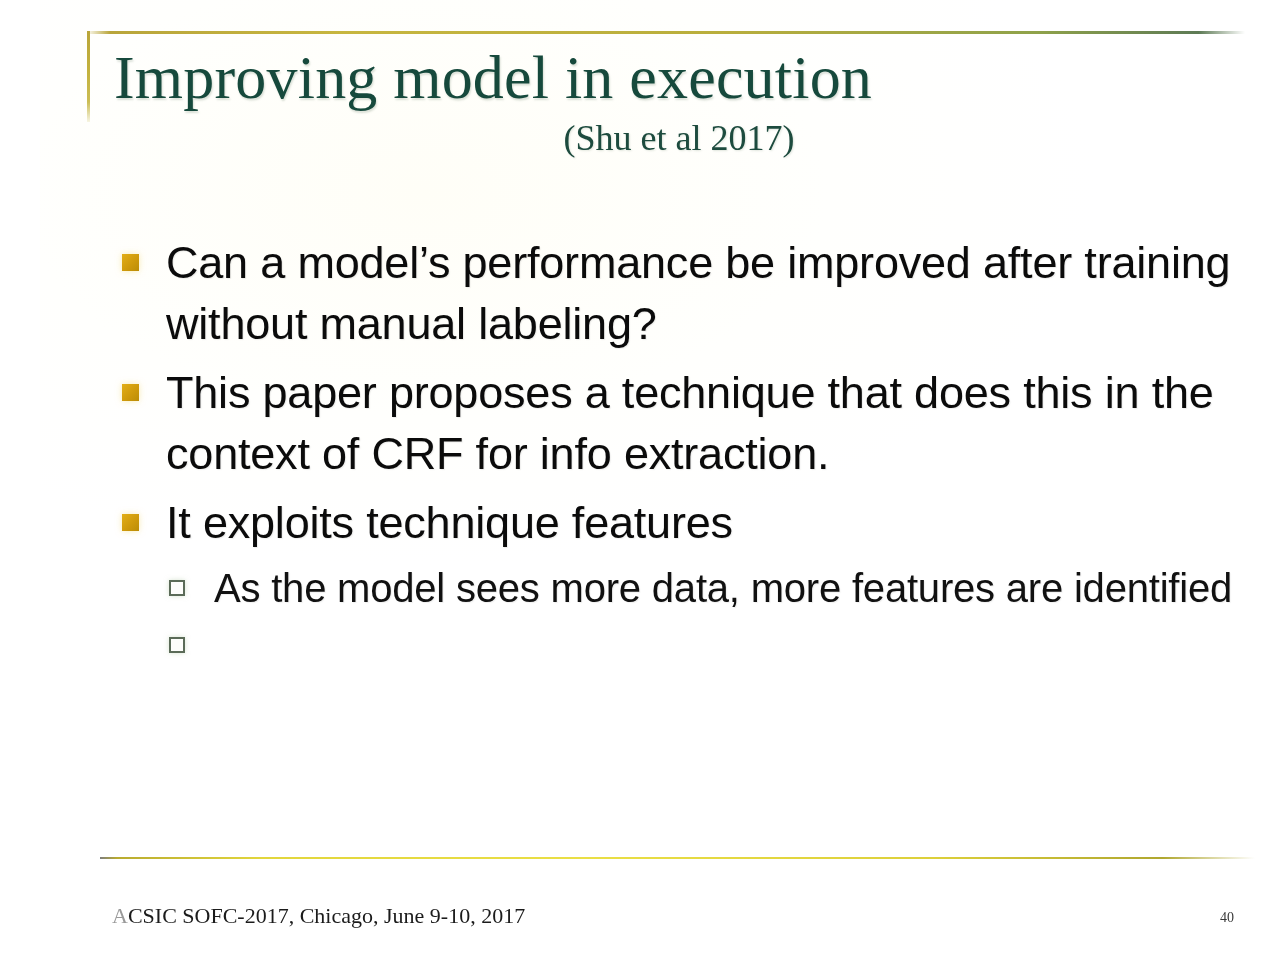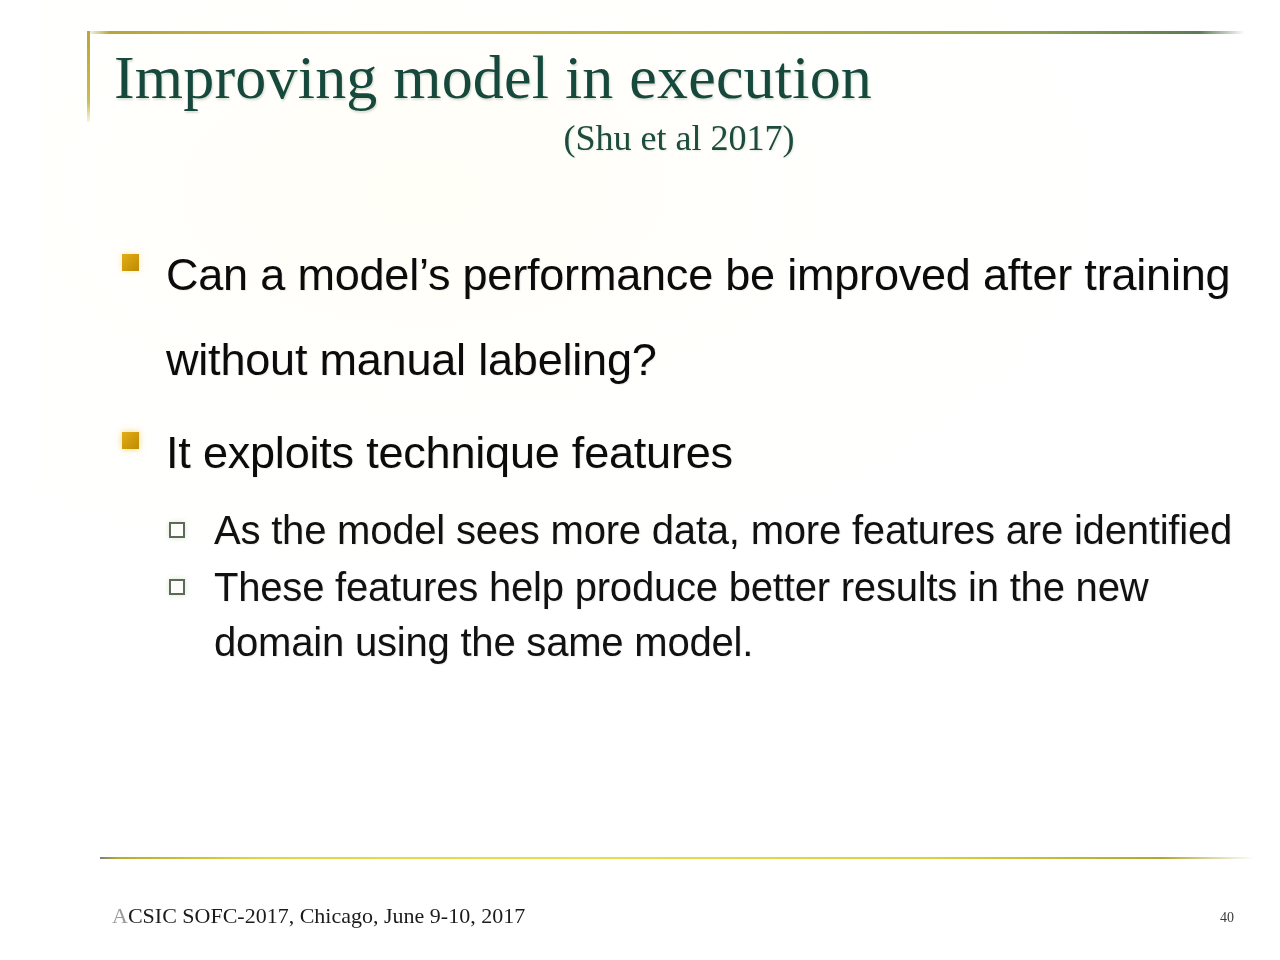--- a/index.html
+++ b/index.html
@@ -86,21 +86,21 @@
     top: 232px;
     width: 1130px;
   }
 
   .bullet-l1 {
     position: relative;
     padding-left: 48px;
     margin-bottom: 8px;
     font-family: "Liberation Sans", sans-serif;
     font-size: 45px;
-    line-height: 85px;
+    line-height: 61px;
     color: #0b0b0b;
     letter-spacing: -0.2px;
     text-shadow: 1px 1px 1px rgba(140,140,140,0.16);
   }
   .bullet-l1 .marker {
     position: absolute;
     left: 4px;
     top: 22px;
     width: 17px;
     height: 17px;
@@ -186,36 +186,36 @@
 
   <div class="body-block">
 
     <div class="bullet-l1">
       <span class="marker"></span>
       <span>Can a model’s performance be improved after training without manual labeling?</span>
     </div>
 
     <div class="bullet-l1">
       <span class="marker"></span>
+      <span>This paper proposes a technique that does this in the context of CRF for info extraction.</span>
     </div>
 
     <div class="bullet-l1">
       <span class="marker"></span>
       <span>It exploits technique features</span>
     </div>
 
     <div class="sub-list">
       <div class="bullet-l2">
         <span class="marker"></span>
         <span>As the model sees more data, more features are identified</span>
       </div>
 
       <div class="bullet-l2">
         <span class="marker"></span>
-        <span>These features help produce better results in the new domain using the same model.</span>
       </div>
     </div>
 
   </div>
 
   <div class="footer-rule"></div>
 
   <div class="footer-text"><span class="lead-char">A</span><span>CSIC SOFC-2017, Chicago, June 9-10, 2017</span></div>
 
   <div class="footer-page">40</div>

